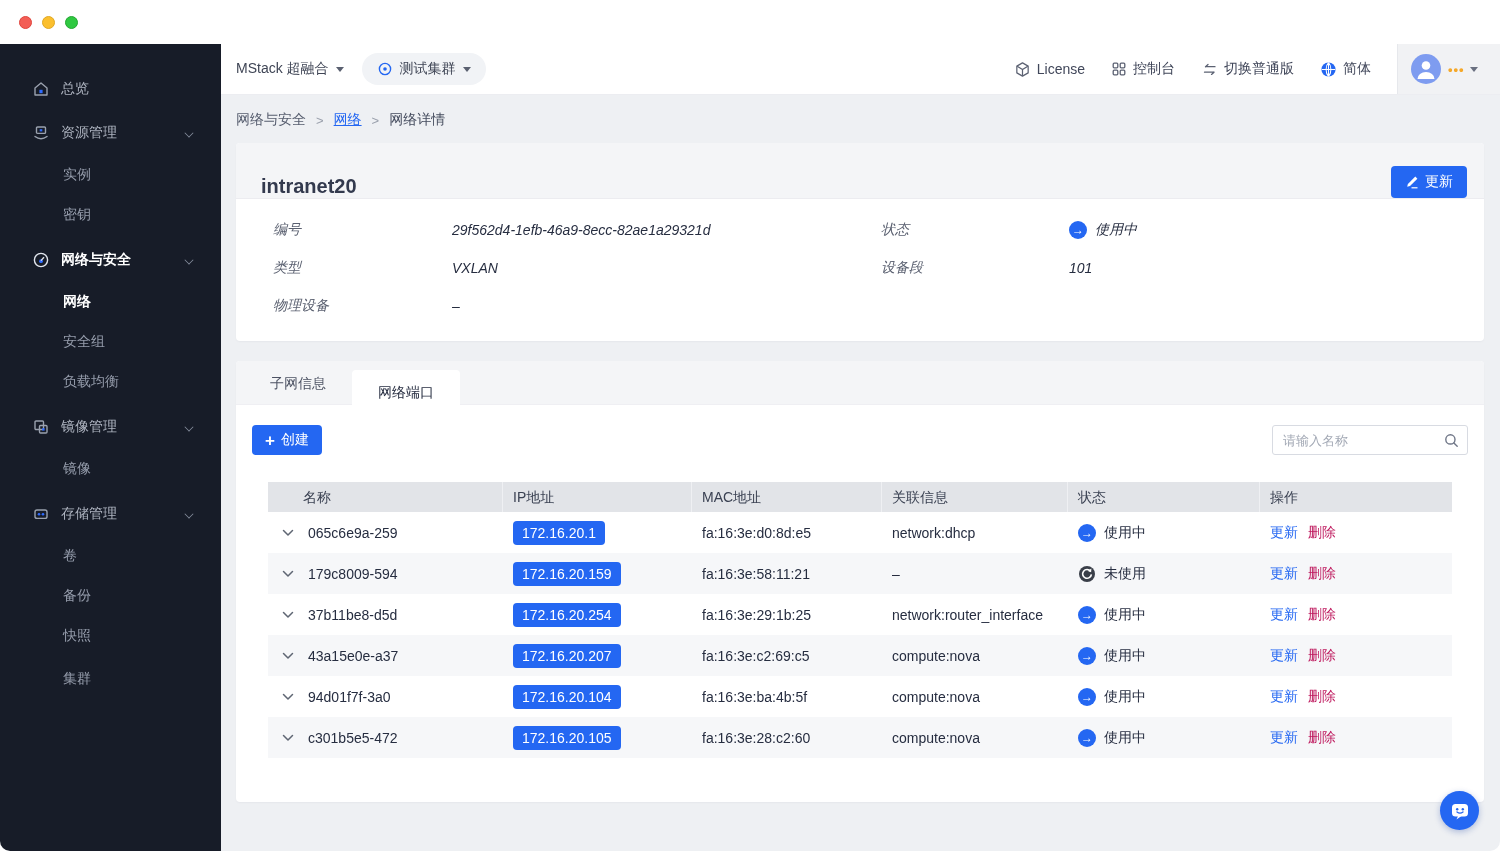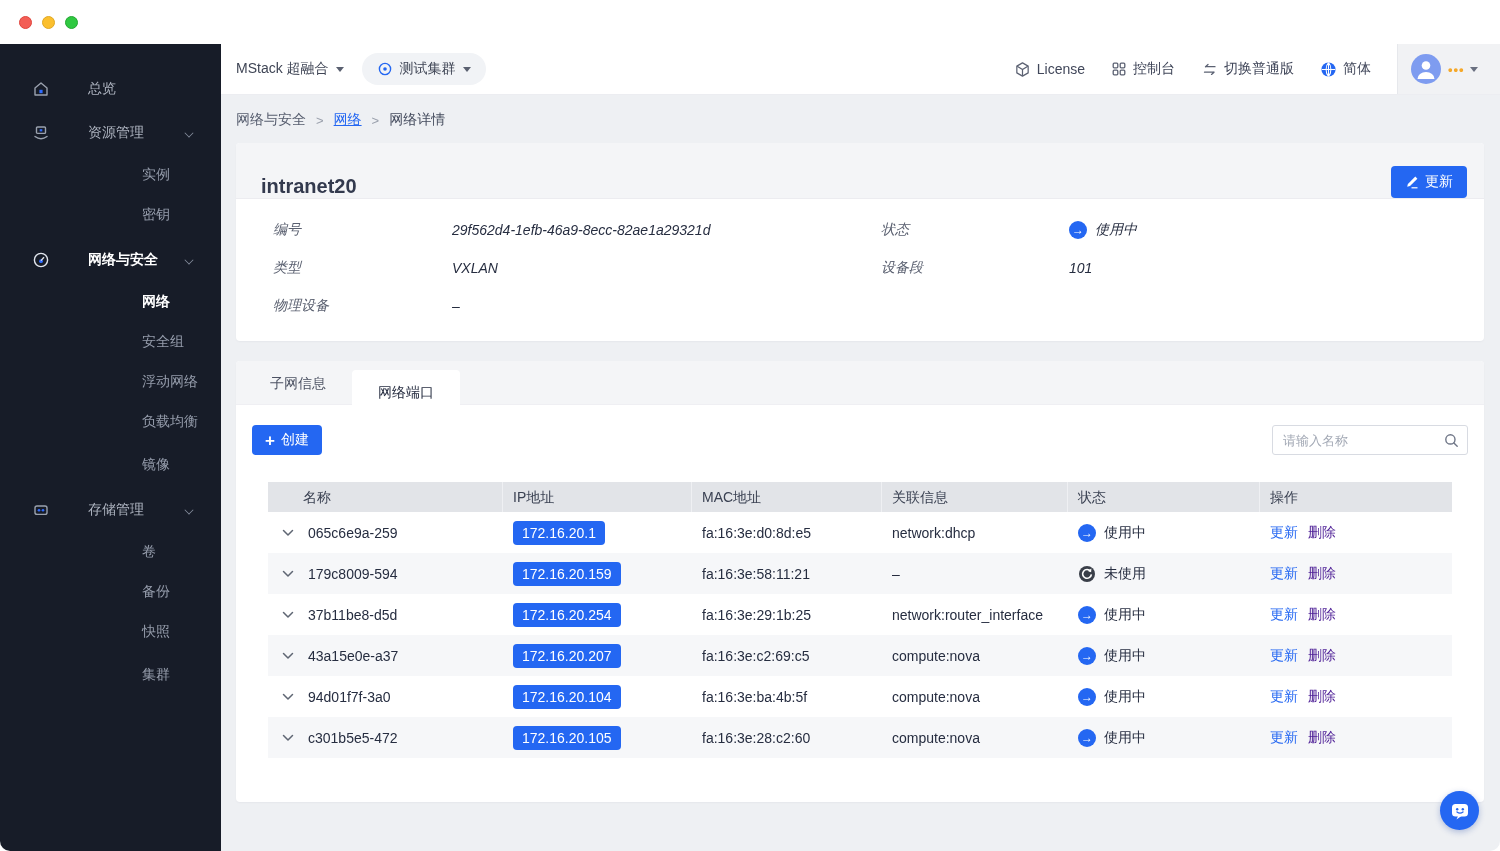--- a/index.html
+++ b/index.html
@@ -11,22 +11,22 @@
   .tl-dot { width:13px; height:13px; border-radius:50%; margin-right:10px; }
   .tl-red { background:#f35e56; border:1px solid #e0443c; }
   .tl-yellow { background:#fbbf2e; border:1px solid #e0a823; }
   .tl-green { background:#2fc841; border:1px solid #24a732; }
 
   .app-row { display:flex; height:807px; }
 
   
   .sidebar { width:221px; background:#171c28; flex:none; padding-top:23px; }
   .nav-item { display:flex; align-items:center; color:#959cab; font-size:14px; cursor:pointer; position:relative; }
-  .nav-item.top, .nav-item.group { height:44px; padding-left:32px; color:#aeb4c0;gap:27px; }
-  .nav-item.sub { height:40px; padding-left:94px;margin-left:48px; }
+  .nav-item.top, .nav-item.group { height:44px; padding-left:32px; color:#aeb4c0; }
+  .nav-item.sub { height:40px; padding-left:63px; }
   .nav-ico { width:18px; height:18px; margin-right:11px; display:inline-flex; }
   .nav-chev { position:absolute; right:28px; top:50%; margin-top:-4px; width:8px; height:8px; border-right:1.6px solid #8a91a0; border-bottom:1.6px solid #8a91a0; transform:rotate(45deg) scale(.8); }
   .nav-item.active { color:#ffffff; font-weight:bold; }
   .nav-gap { height:3px; }
 
   
   .main { flex:1; background:#eef0f3; display:flex; flex-direction:column; position:relative; overflow:hidden; }
 
   .topbar { height:51px; background:#fff; border-bottom:1px solid #ecedf1; display:flex; align-items:center; padding-left:15px; flex:none; position:relative; }
   .prod { font-size:14px; color:#3f4555; display:flex; align-items:center; cursor:pointer; }
@@ -93,21 +93,21 @@
   .c-ip { width:189px; }
   .c-mac { width:190px; }
   .c-rel { width:186px; }
   .c-status { width:192px; }
   .c-act { width:190px; }
   .td { padding-left:10px; }
   .chev-btn { width:16px; height:16px; margin:0 0 0 12px; display:inline-flex; align-items:center; justify-content:center; cursor:pointer; }
   .row-name { margin-left:12px; }
   .ip-badge { background:#2467f2; color:#fff; border-radius:4px; padding:4px 9px; font-size:14px; display:inline-block; }
   .lnk { color:#2467f2; cursor:pointer; text-decoration:none; margin-right:10px; }
-  .lnk.del { color:#4c1d95; margin-right:0; }
+  .lnk.del { color:#be185d; margin-right:0; }
 
   .chat-fab { position:absolute; right:21px; bottom:21px; width:39px; height:39px; border-radius:50%; background:#2467f2; display:flex; align-items:center; justify-content:center; box-shadow:0 2px 6px rgba(20,60,160,.3); cursor:pointer; }
 </style>
 </head>
 <body>
 
 <div class="window">
 
   <div class="titlebar">
     <span class="tl-dot tl-red"></span>
@@ -156,26 +156,34 @@
         <span>网络与安全</span>
         <span class="nav-chev"></span>
       </div>
       <div class="nav-item sub active">
           <span>网络</span>
         </div>
       <div class="nav-item sub">
           <span>安全组</span>
         </div>
       <div class="nav-item sub">
-          <span>浮动网络</span>
-        </div>
-      <div class="nav-item sub">
           <span>负载均衡</span>
         </div>
       <div class="nav-gap"></div>
+      <div class="nav-item group">
+        <span class="nav-ico">
+          <svg width="18" height="18" viewBox="0 0 18 18">
+              <rect x="3" y="3" width="8.5" height="8.5" rx="1" fill="none" stroke="#9aa1ae" stroke-width="1.4"></rect>
+              <rect x="7.5" y="7.5" width="7.5" height="7.5" rx="1" fill="none" stroke="#9aa1ae" stroke-width="1.4"></rect>
+              <rect x="10.2" y="10.2" width="2.4" height="2.4" fill="#2f6bff"></rect>
+            </svg>
+        </span>
+        <span>镜像管理</span>
+        <span class="nav-chev"></span>
+      </div>
       <div class="nav-item sub">
           <span>镜像</span>
         </div>
       <div class="nav-gap"></div>
       <div class="nav-item group">
         <span class="nav-ico">
           <svg width="18" height="18" viewBox="0 0 18 18">
               <rect x="3" y="5" width="12" height="8.4" rx="2" fill="none" stroke="#9aa1ae" stroke-width="1.4"></rect>
               <circle cx="7" cy="9.2" r="1.3" fill="#2f6bff"></circle>
               <circle cx="11" cy="9.2" r="1.3" fill="#2f6bff"></circle>

